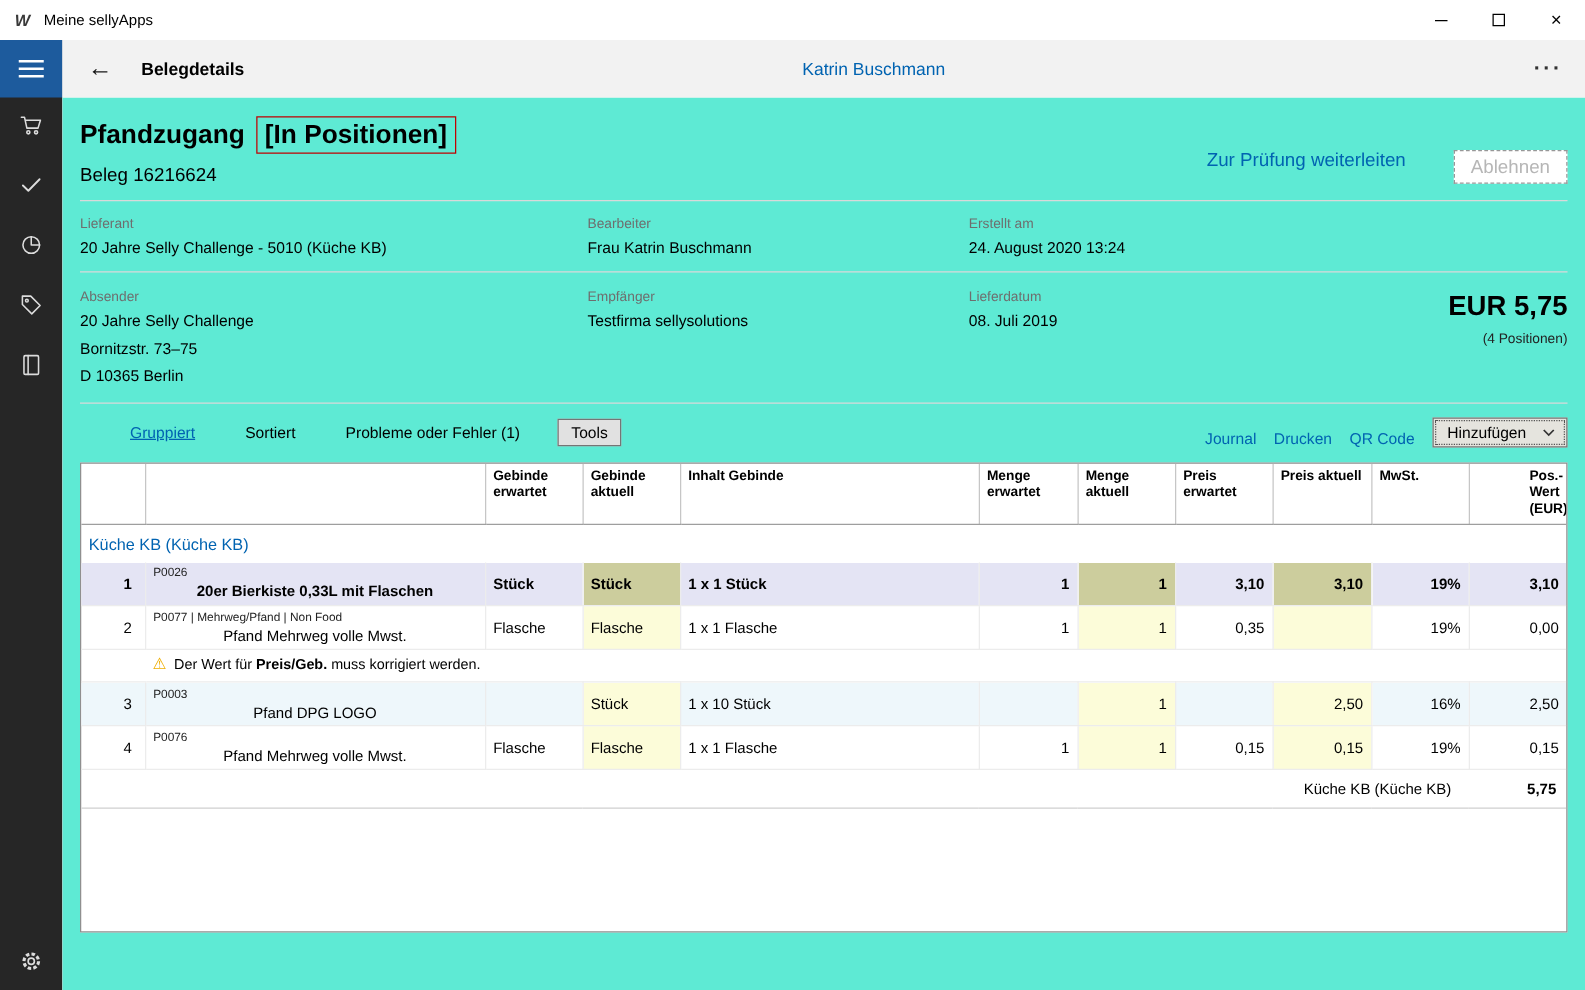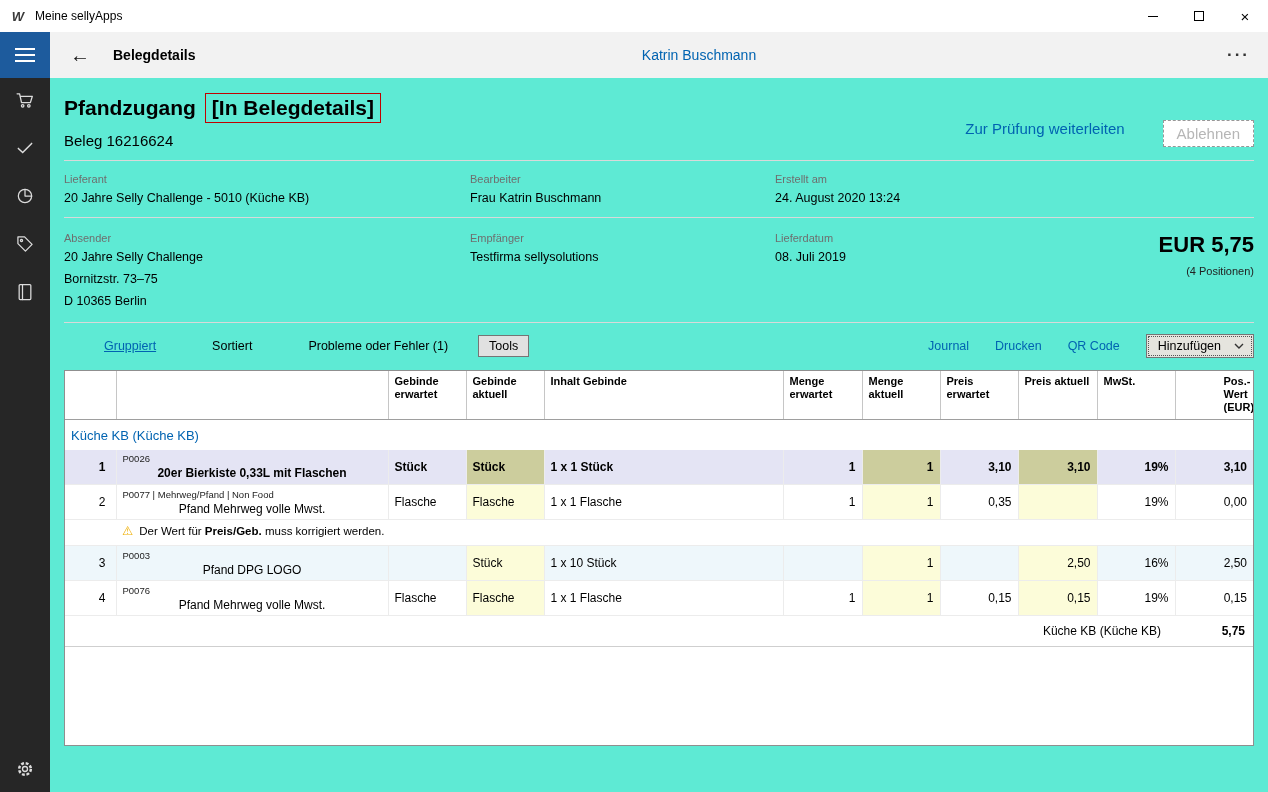--- a/index.html
+++ b/index.html
@@ -70,24 +70,24 @@
   .total-positions { font-size:11px; margin-top:7px; color:#222; }
 
   
   .toolbar { display:flex; align-items:center; margin-top:10px; height:25px; }
   .search-box { position:relative; width:248px; flex-shrink:0; }
   .search-box input { width:100%; height:23px; border:1px solid #999; padding:0 26px 0 7px;
                       font-size:12px; font-style:italic; font-family:inherit; color:#333; background:#fff; }
   .search-box input::placeholder { color:#8a8a8a; font-style:italic; }
   .search-icon { position:absolute; right:6px; top:4px; cursor:pointer; }
   .tb-link { margin-left:40px; color:#0063b1; text-decoration:underline; font-size:12.5px; cursor:pointer; }
-  .tb-text { margin-left:56px; font-size:12.5px; color:#000; cursor:pointer; }
+  .tb-text { margin-left:40px; font-size:12.5px; color:#000; cursor:pointer; }
   .tools-btn { margin-left:30px; background:#e1e1e1; border:1px solid #757575; font-size:12.5px;
                padding:3px 10px; font-family:inherit; cursor:pointer; }
-  .tb-right { margin-left:auto; display:flex; align-items:center; gap:26px; }
+  .tb-right { margin-left:auto; display:flex; align-items:flex-end; gap:14px; }
   .tb-right .link { color:#0063b1; font-size:12.5px; cursor:pointer; white-space:nowrap; }
   .add-btn { background:#e5e4de; border:1px solid #757575; outline:1px dotted #555; outline-offset:-3px;
              padding:4px 9px 4px 11px; font-size:12.5px; font-family:inherit; display:flex;
              align-items:center; gap:13px; cursor:pointer; }
 
   
   .table-wrap { margin-top:12px; border:1px solid #8f8f8f; height:376px; overflow:hidden; background:#fff; }
   table { width:100%; border-collapse:collapse; table-layout:fixed; }
   th { font-size:11px; font-weight:700; text-align:left; padding:4px 6px; vertical-align:top;
        border-bottom:1px solid #9e9e9e; border-right:1px solid #c6c6c6; height:34px; line-height:1.2; }
@@ -192,21 +192,21 @@
       <span class="header-user">Katrin Buschmann</span>
       <span class="header-more">···</span>
     </div>
 
     <div class="content">
 
       <div class="doc-header">
         <div>
           <div class="doc-title-line">
             <span class="doc-title">Pfandzugang</span>
-            <span class="status-box">[In Belegdetails]</span>
+            <span class="status-box">[In Positionen]</span>
           </div>
           <div class="beleg">Beleg 16216624</div>
         </div>
         <div class="doc-actions">
           <span class="forward-link">Zur Prüfung weiterleiten</span>
           <button class="reject-btn">Ablehnen</button>
         </div>
       </div>
 
       <div class="divider div1"></div>

